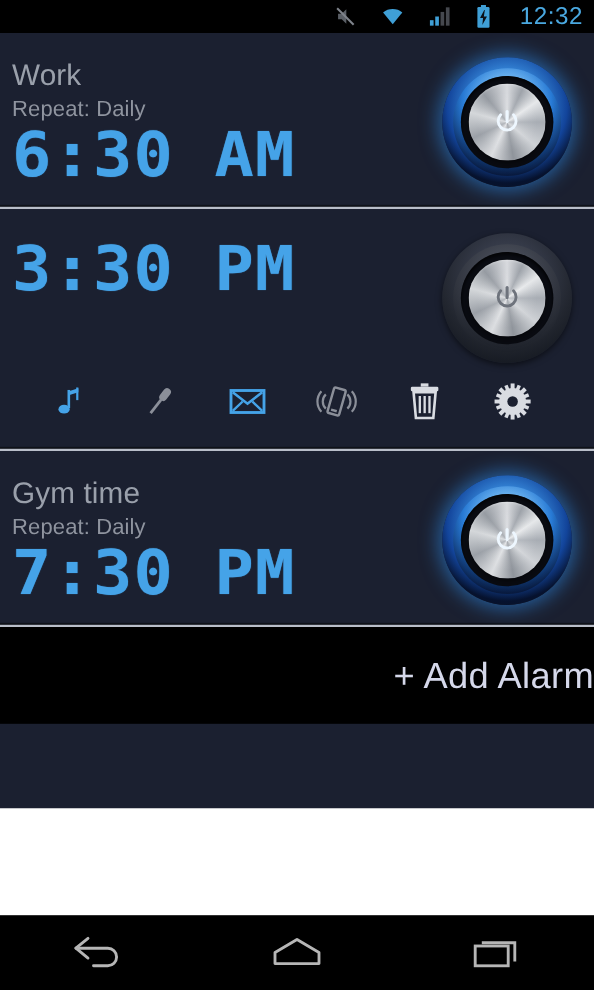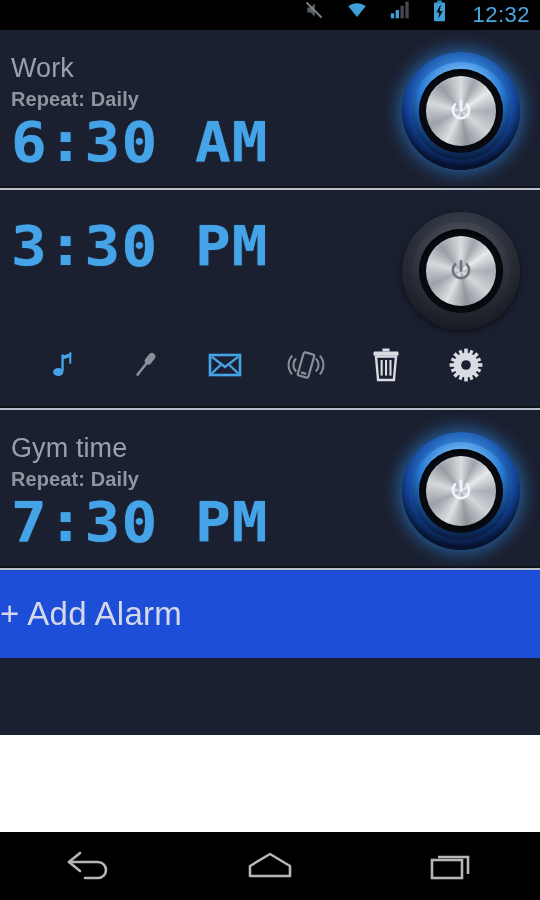--- a/index.html
+++ b/index.html
@@ -7,21 +7,21 @@
     width:540px; height:900px; overflow:hidden;
     background:#ffffff;
     font-family:"Liberation Sans", sans-serif;
     -webkit-font-smoothing:antialiased;
   }
   #screen { position:relative; width:540px; height:900px; background:#ffffff; }
 
   
   .statusbar{
     position:absolute; top:0; left:0; width:540px; height:30px;
-    background:#000000; display:flex; align-items:flex-start; justify-content:flex-end;
+    background:#000000; display:flex; align-items:center; justify-content:flex-end;
     padding-right:10px; gap:22px;padding-left:24px;
   }
   .sb-icon{ display:block; }
   .sb-clock{
     color:#4aa8e0; font-size:22px; letter-spacing:0.5px;
     font-family:"Liberation Sans", sans-serif; line-height:30px;
     padding-left:3px;
   }
 
   
@@ -36,21 +36,21 @@
     padding:22px 20px 16px 11px;
   }
   .alarm-main{ display:flex; align-items:flex-start; justify-content:space-between; }
   .alarm-info{ flex:1 1 auto; min-width:0; padding-top:2px; }
 
   .alarm-label{
     color:#9aa0ab; font-size:27px; font-weight:400;
     line-height:1.08; letter-spacing:0.1px; white-space:nowrap;
   }
   .alarm-repeat{
-    color:#8f949f; font-size:20px; font-weight:700;
+    color:#8f949f; font-size:20px; font-weight:400;
     margin-top:5px; line-height:1.1; letter-spacing:0.1px;
   }
   .alarm-time{
     color:#45a3e8; font-size:56px; line-height:1.0;
     margin-top:4px; letter-spacing:1px;
     font-family:"DejaVu Sans Mono", monospace;
     font-weight:700;
     text-shadow:0 0 1px rgba(69,163,232,.7);
     transform:scaleX(1.06); transform-origin:left center;
   }
@@ -108,22 +108,22 @@
   }
   .icon-btn{
     width:56px; height:46px; display:flex; align-items:center; justify-content:center;
   }
 
   
   .divider{ width:540px; height:4px; background:#0f1219; border-bottom:2px solid #b9bec9; }
 
   
   .add-alarm{
-    width:540px; height:88px; background:#1d4ed8;
-    display:flex; align-items:center; justify-content:flex-start;
+    width:540px; height:88px; background:#000000;
+    display:flex; align-items:center; justify-content:flex-end;
   }
   .add-alarm-label{
     color:#d5d8ea; font-size:33px; font-weight:400; letter-spacing:.3px;
   }
 
   .white-gap{
     position:absolute; top:735px; left:0; width:540px; height:97px; background:#ffffff;
   }
 
   

